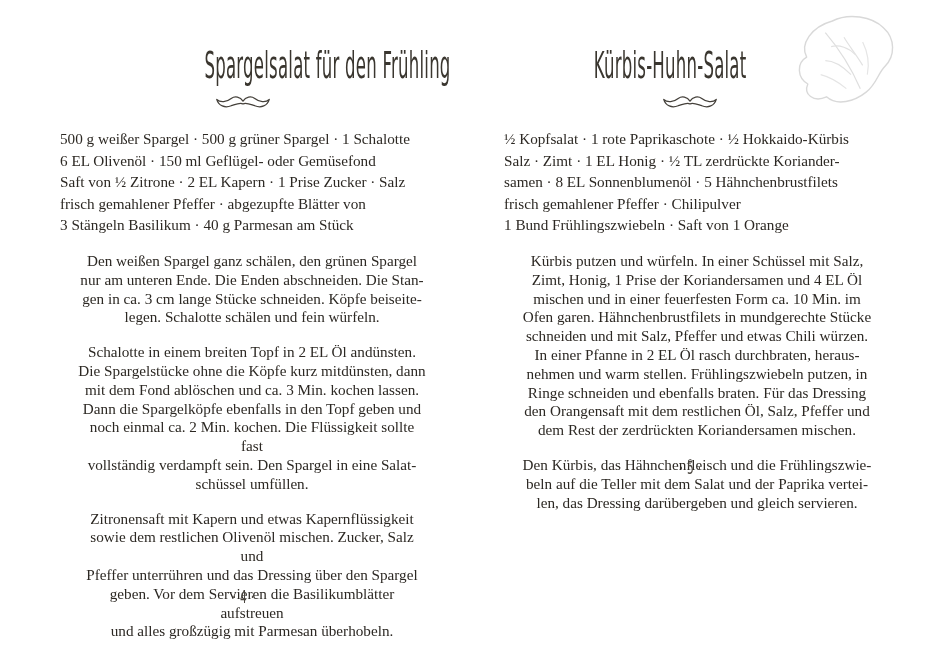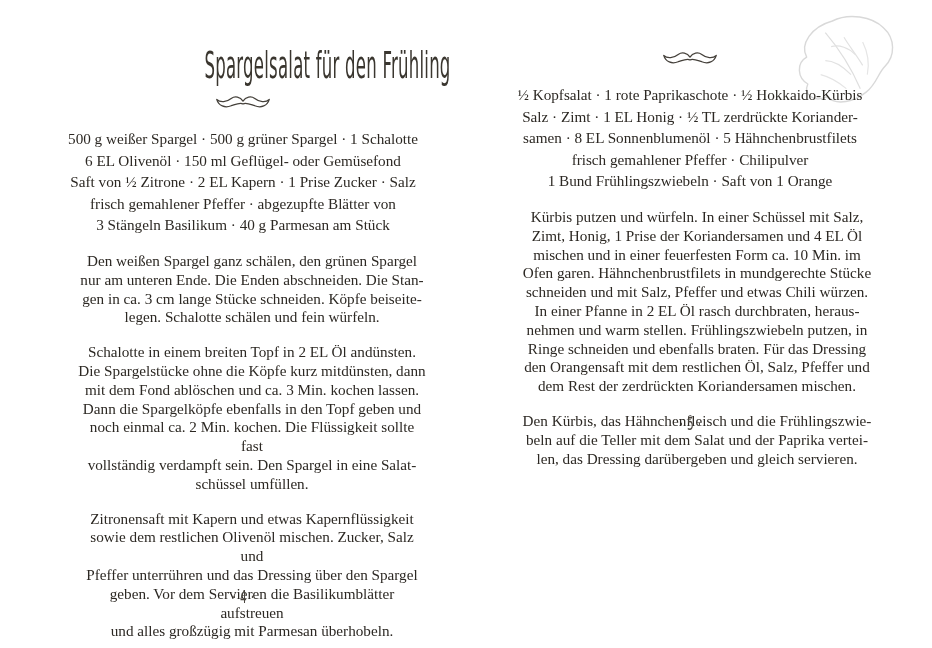--- a/index.html
+++ b/index.html
@@ -57,21 +57,20 @@
     display: flex;
     justify-content: center;
     margin-top: 5px;
     height: 20px;
   }
 
   .ingredients {
     margin-top: 15px;
     font-size: 15.2px;
     line-height: 21.6px;
-    text-align: center;
     white-space: pre-line;
     color: #2c2823;
   }
 
   .method {
     margin-top: 15px;
     font-size: 15.2px;
     line-height: 18.8px;
   }
   .page-left  .method { padding-left: 18px; }
@@ -155,20 +154,23 @@
         <path d="M34 6 C48 -1 68 2 78 12 C88 21 88 36 79 45 C73 51 72 60 63 67 C53 75 38 79 29 71 C18 76 9 69 13 60 C4 55 3 42 12 37 C6 26 16 11 34 6 Z" stroke="#d9d9d9" stroke-width="1.2" fill="none" stroke-linejoin="round"></path>
         <path d="M28 16 C40 30 50 46 58 64" stroke="#dedede" stroke-width="1" fill="none"></path>
         <path d="M33 28 C40 26 48 29 54 35" stroke="#e2e2e2" stroke-width="1" fill="none"></path>
         <path d="M28 40 C36 40 44 46 50 52" stroke="#e2e2e2" stroke-width="1" fill="none"></path>
         <path d="M44 20 C48 27 54 34 60 44" stroke="#e2e2e2" stroke-width="1" fill="none"></path>
         <path d="M24 52 C32 54 40 59 46 64" stroke="#e5e5e5" stroke-width="1" fill="none"></path>
         <path d="M60 24 C64 32 66 42 64 52" stroke="#e5e5e5" stroke-width="1" fill="none"></path>
       </svg>
     </div>
     <div class="inner">
+      <div class="recipe-title">
+        <span class="title-text">Kürbis-Huhn-Salat</span>
+      </div>
       <div class="flourish">
         <svg width="58" height="20" viewBox="0 0 64 20" fill="none">
           <path d="M32 8 C29 3 23 2 19 5 C14 9 7 10 3 6 C5 13 12 16 19 13 C25 11 29 9 32 11 C35 9 39 11 45 13 C52 16 59 13 61 6 C57 10 50 9 45 5 C41 2 35 3 32 8 Z" stroke="#45413b" stroke-width="1.4" fill="none" stroke-linejoin="round"></path>
         </svg>
       </div>
       <div class="ingredients">½ Kopfsalat · 1 rote Paprikaschote · ½ Hokkaido-Kürbis
 Salz · Zimt · 1 EL Honig · ½ TL zerdrückte Koriander-
 samen · 8 EL Sonnenblumenöl · 5 Hähnchenbrustfilets
 frisch gemahlener Pfeffer · Chilipulver
 1 Bund Frühlingszwiebeln · Saft von 1 Orange</div>

